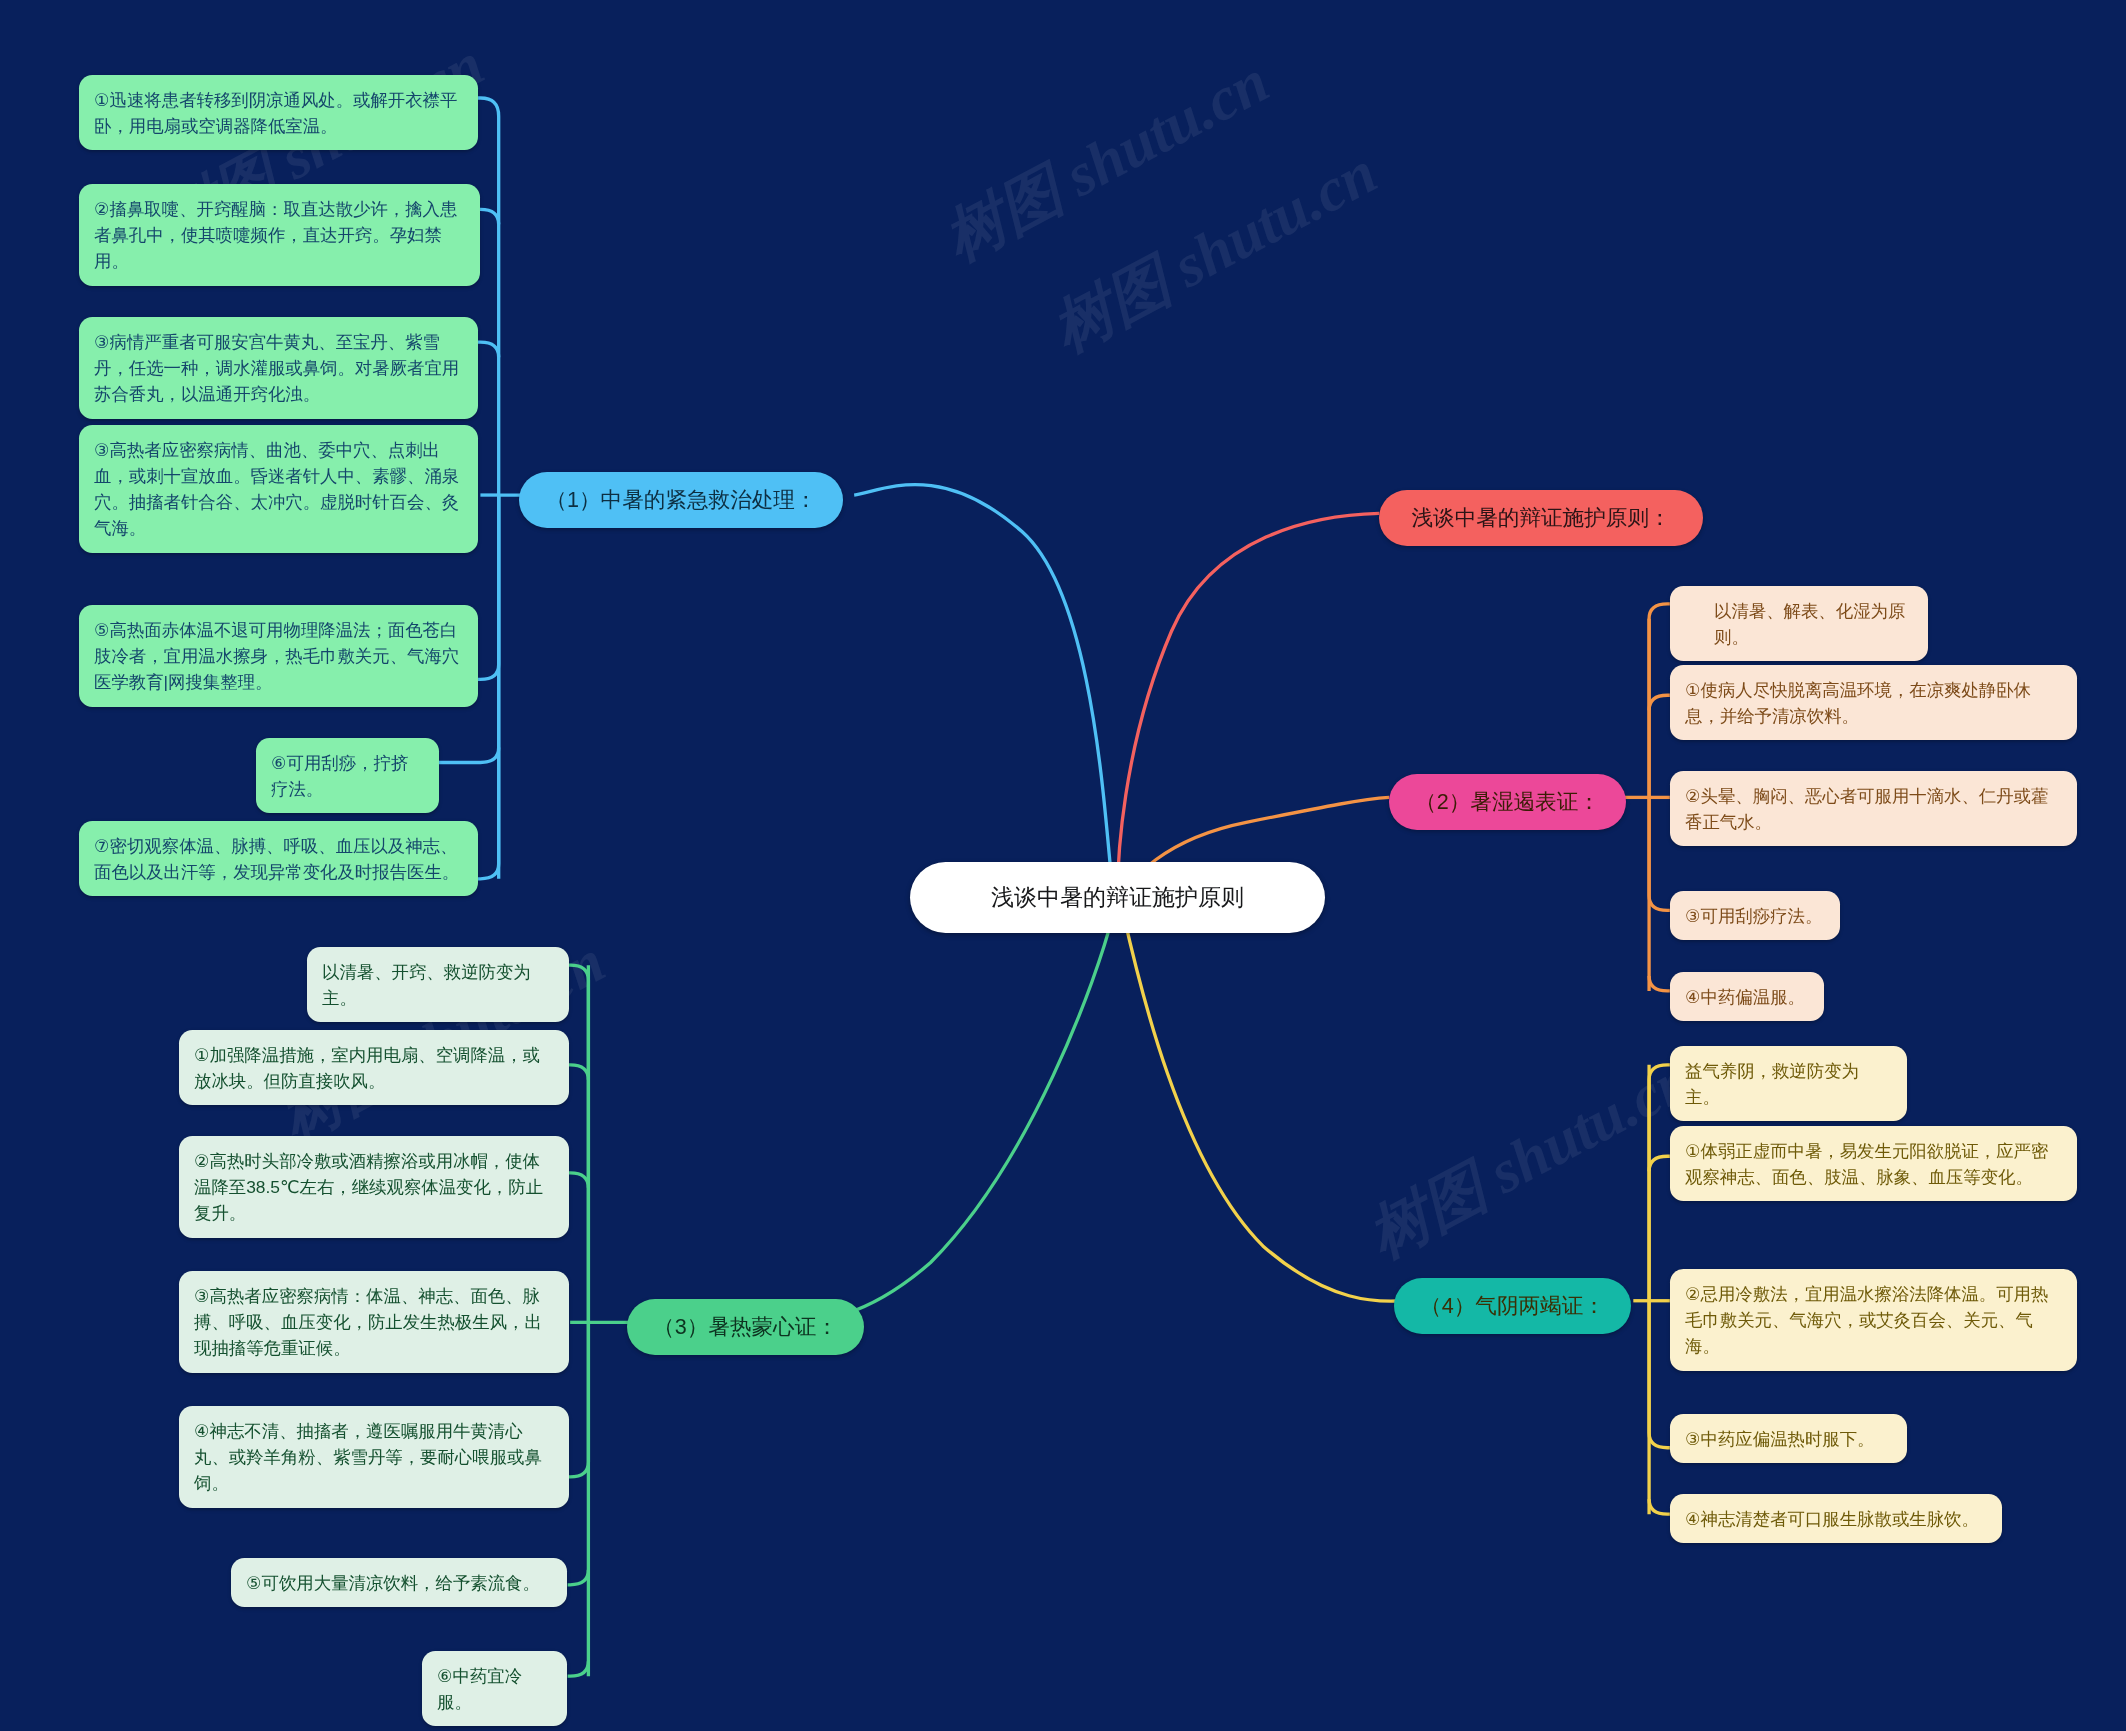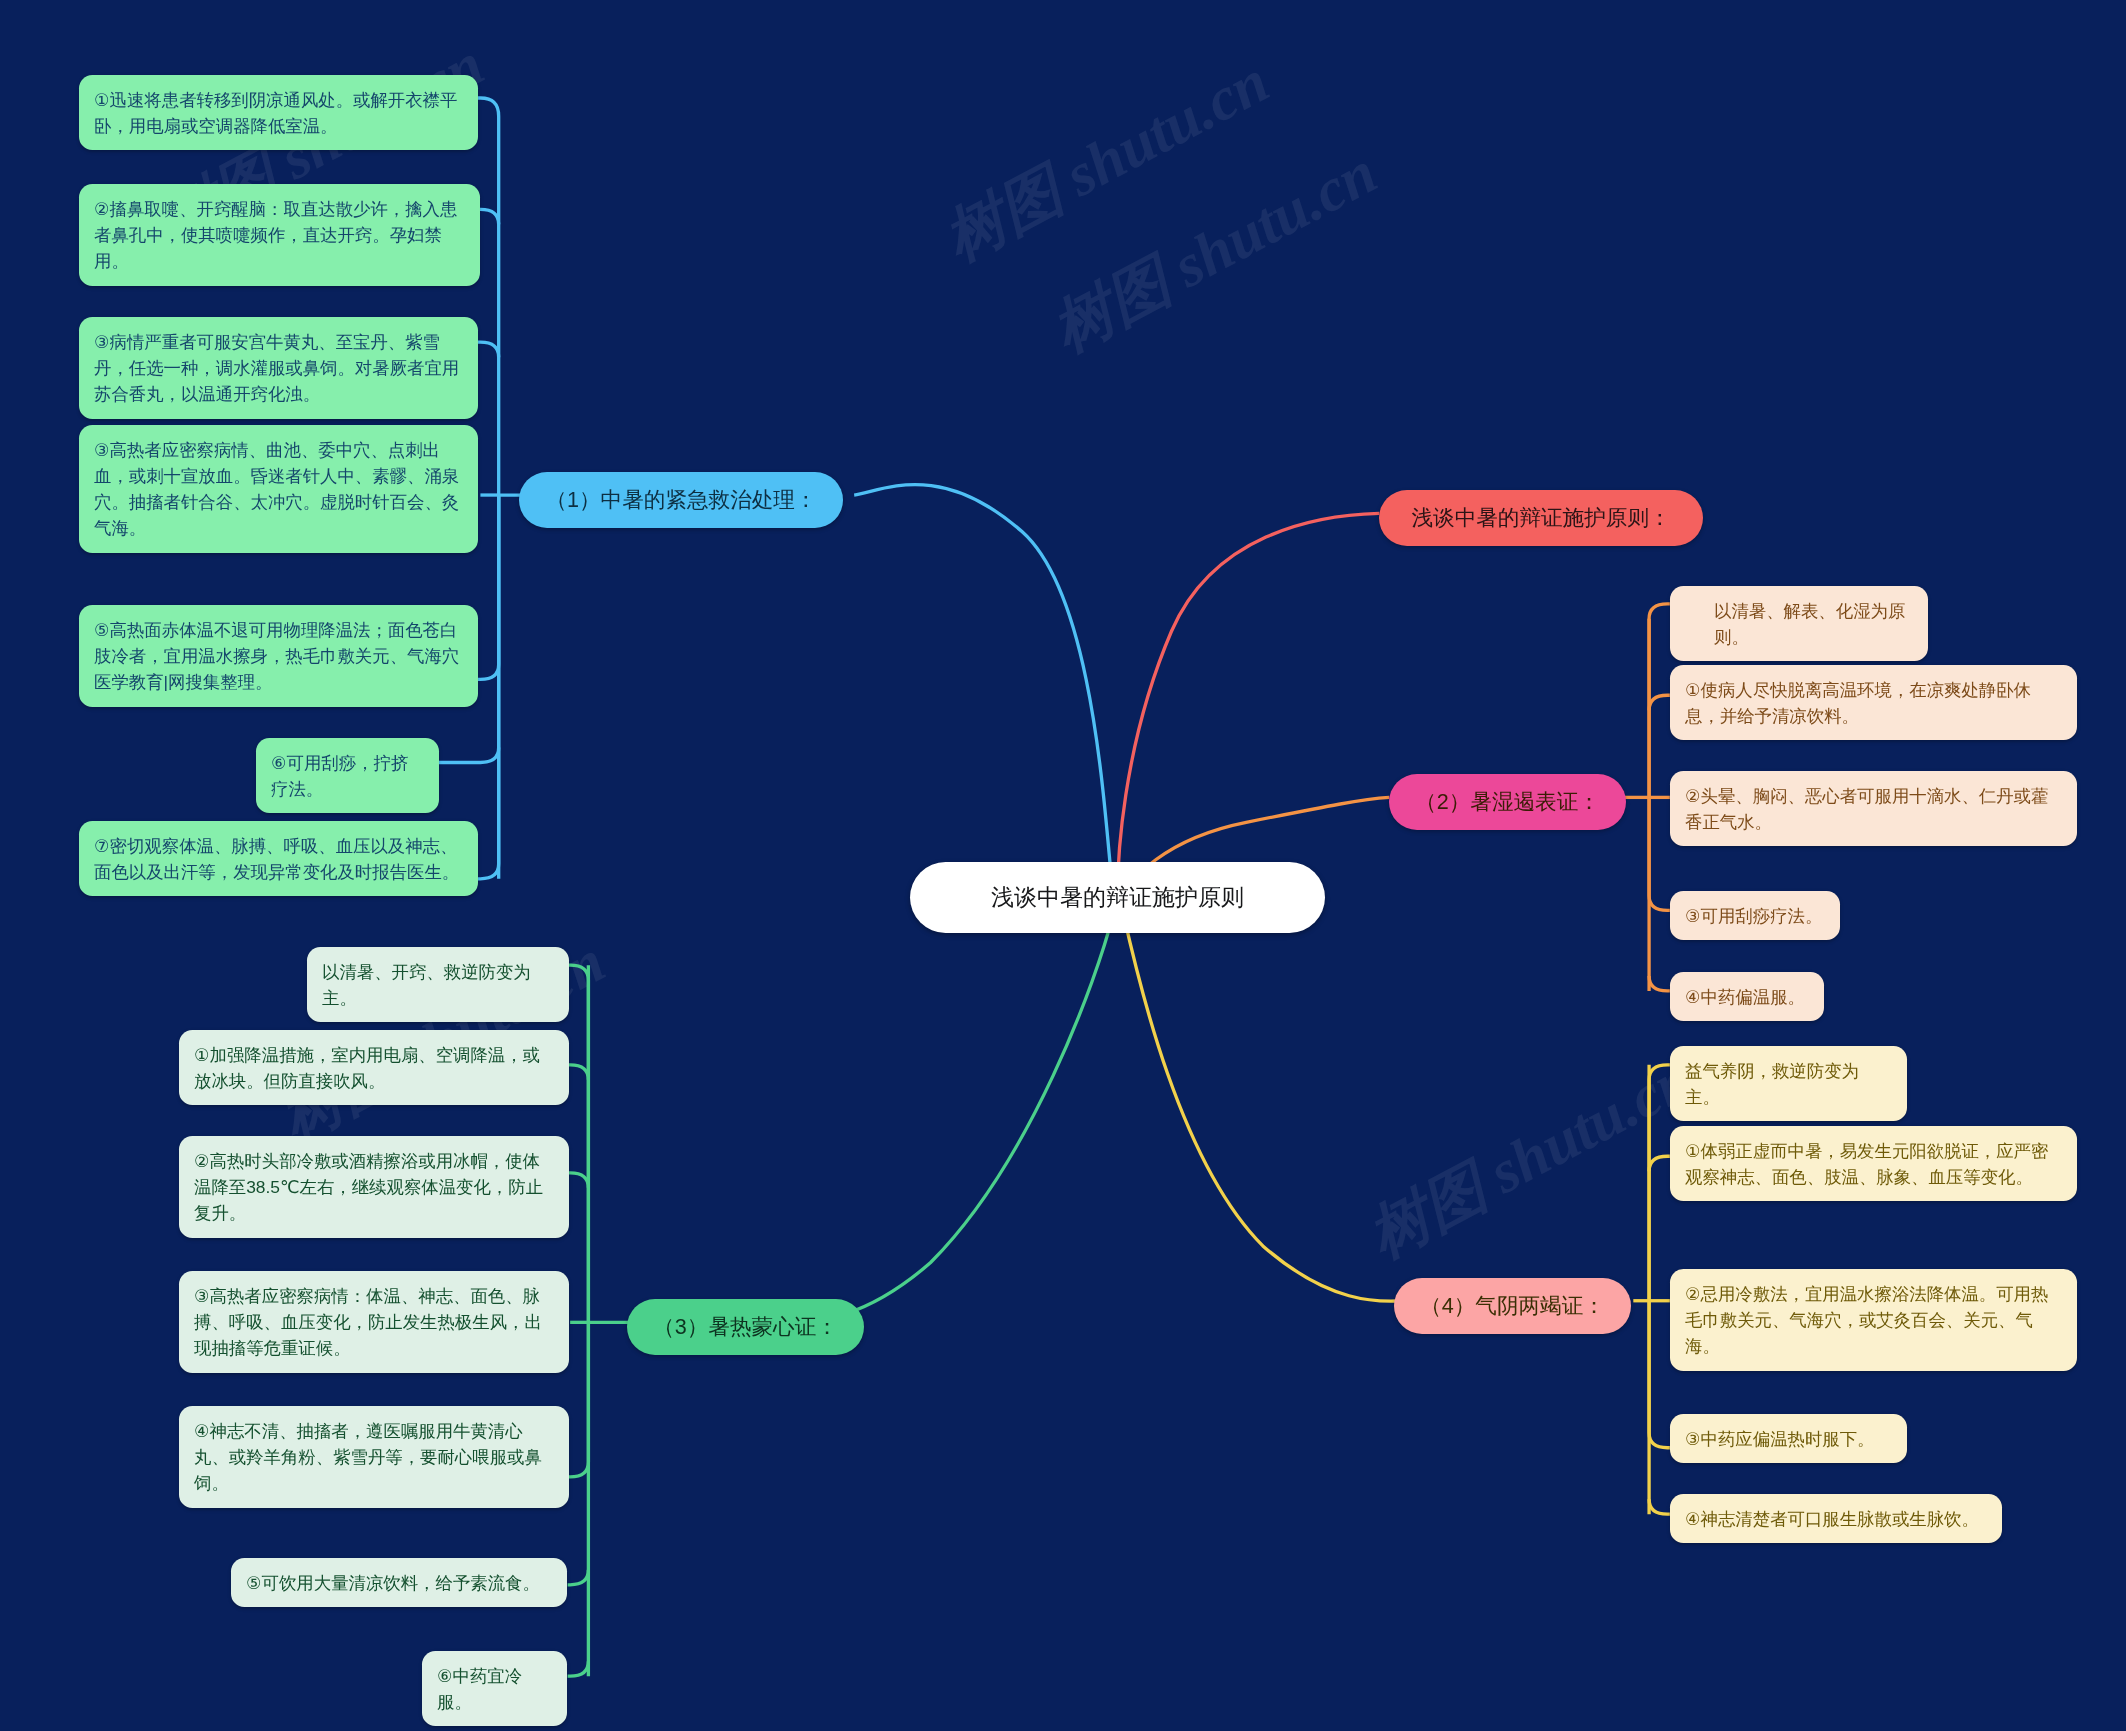--- a/index.html
+++ b/index.html
@@ -38,21 +38,21 @@
     color:#23272b;font-size:21.6px;
     border-radius:28px;
     padding:11.6px 25px;
     text-align:center;
     box-shadow:0 1.7px 4.2px rgba(0,0,0,.28);
   }
   .branch.b-red{background:#f4615f;color:#2b1416;}
   .branch.b-blue{background:#4fc0f5;color:#0d2f42;}
   .branch.b-orange{background:#ec4899;color:#3a1d05;}
   .branch.b-green{background:#4bd08b;color:#0d3320;}
-  .branch.b-yellow{background:#fca5a5;color:#3a2f05;}
+  .branch.b-yellow{background:#14b8a6;color:#3a2f05;}
   
   .leaf{
     font-size:17.4px;
     padding:11.6px 15px;
     border-radius:13.3px;
     box-shadow:0 1.7px 3.3px rgba(0,0,0,.25);
   }
   .leaf.l-blue{background:#86efac;color:#14466b;}
   .leaf.l-orange{background:#fbe6d6;color:#7d4b19;}
   .leaf.l-green{background:#dff0e6;color:#14502f;}

